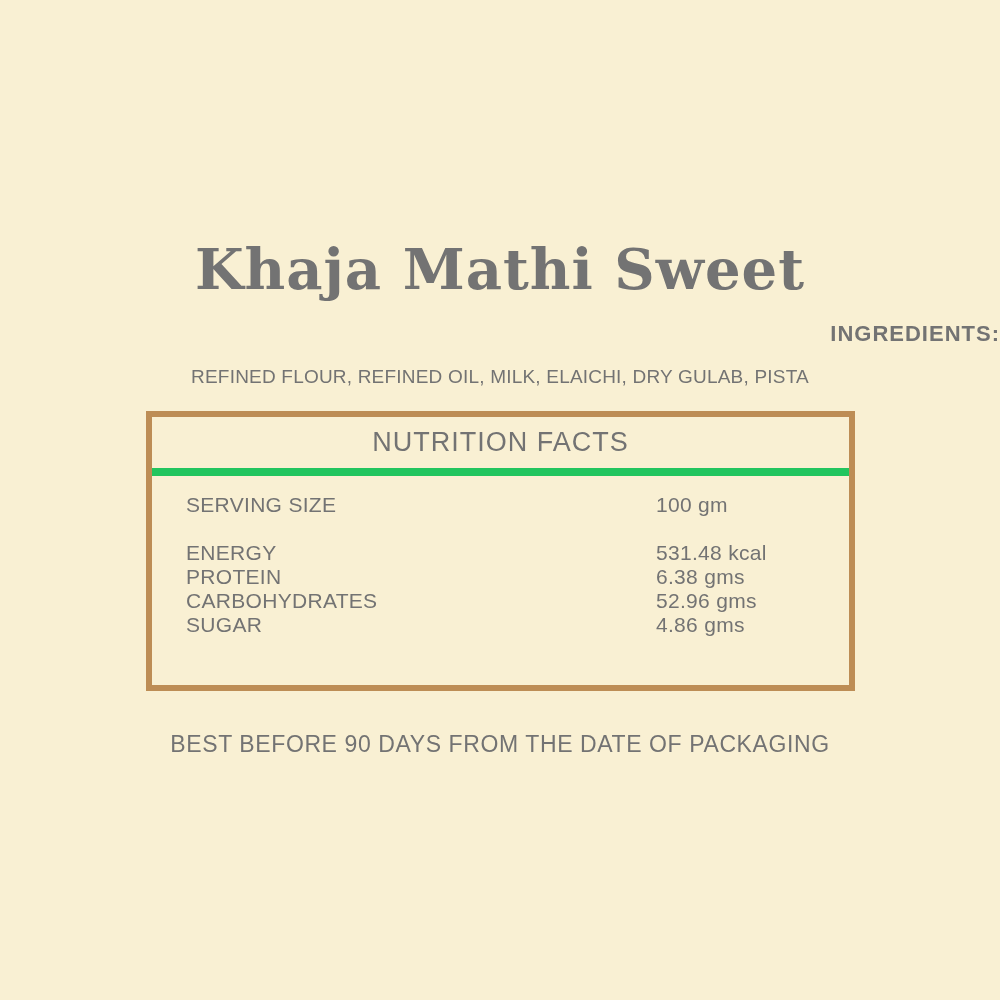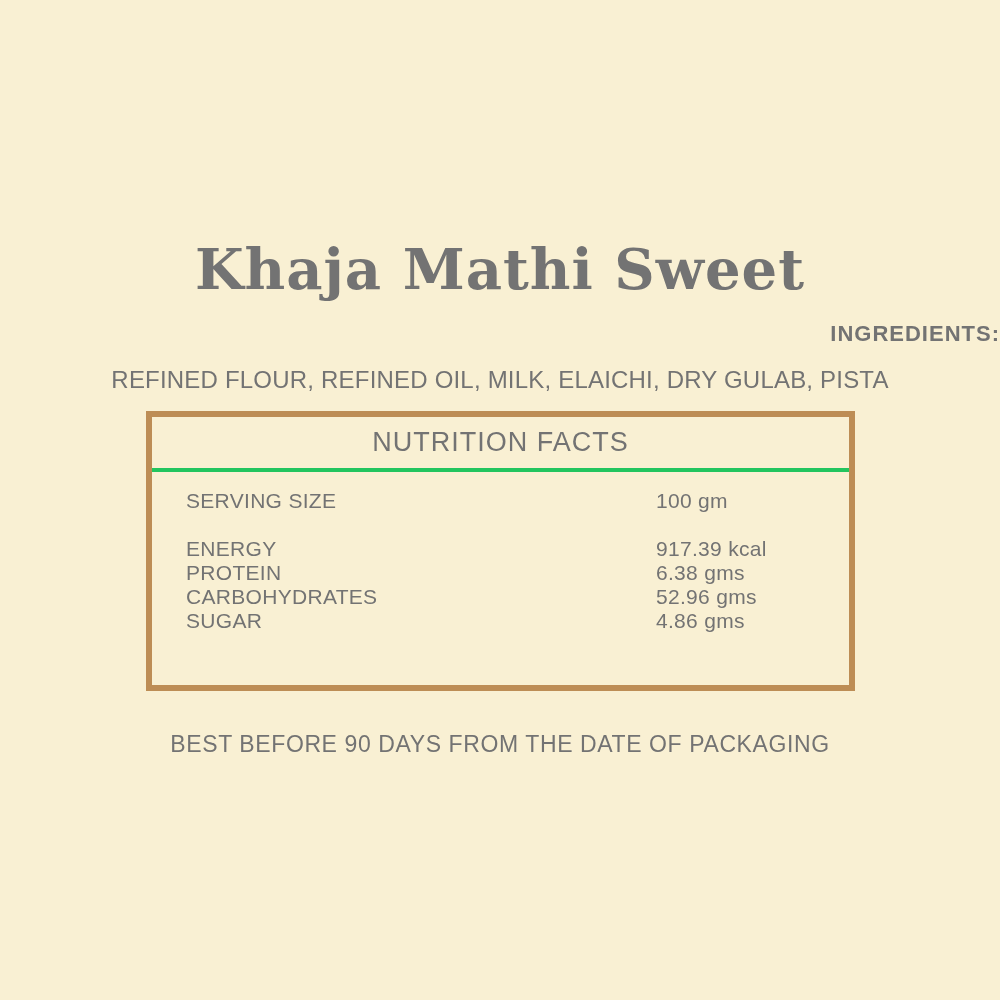--- a/index.html
+++ b/index.html
@@ -21,33 +21,33 @@
     letter-spacing:1px;
   }
   .ingredients-heading{
     position:absolute;top:321px;left:0;width:1000px;
     text-align:right;
     font-size:22px;font-weight:700;letter-spacing:1px;
   }
   .ingredients-list{
     position:absolute;top:366px;left:0;width:1000px;
     text-align:center;
-    font-size:24px;letter-spacing:0.2px;
+    font-size:19px;letter-spacing:0.2px;
   }
   .nutri-box{
     position:absolute;left:146px;top:411px;
     width:709px;height:280px;
     border:6px solid #bd8d55;
     box-sizing:border-box;
   }
   .nutri-header{
     height:51px;
     display:flex;align-items:center;justify-content:center;
     font-size:27px;letter-spacing:1px;font-weight:400;
-    border-bottom:4px solid #22c55e;
+    border-bottom:8px solid #22c55e;
   }
   .nutri-body{
     padding:17px 20px 0 34px;
     font-size:21px;letter-spacing:0.3px;
   }
   .nutri-row{
     position:relative;
     height:24px;line-height:24px;
     white-space:nowrap;
   }
@@ -77,21 +77,21 @@
 
     <div class="nutri-body">
 
       <div class="nutri-row serving-row">
         <span class="nlabel">SERVING SIZE</span>
         <span class="nvalue">100 gm</span>
       </div>
 
       <div class="nutri-row">
         <span class="nlabel">ENERGY</span>
-        <span class="nvalue">917.39 kcal</span>
+        <span class="nvalue">531.48 kcal</span>
       </div>
 
       <div class="nutri-row">
         <span class="nlabel">PROTEIN</span>
         <span class="nvalue">6.38 gms</span>
       </div>
 
       <div class="nutri-row">
         <span class="nlabel">CARBOHYDRATES</span>
         <span class="nvalue">52.96 gms</span>

